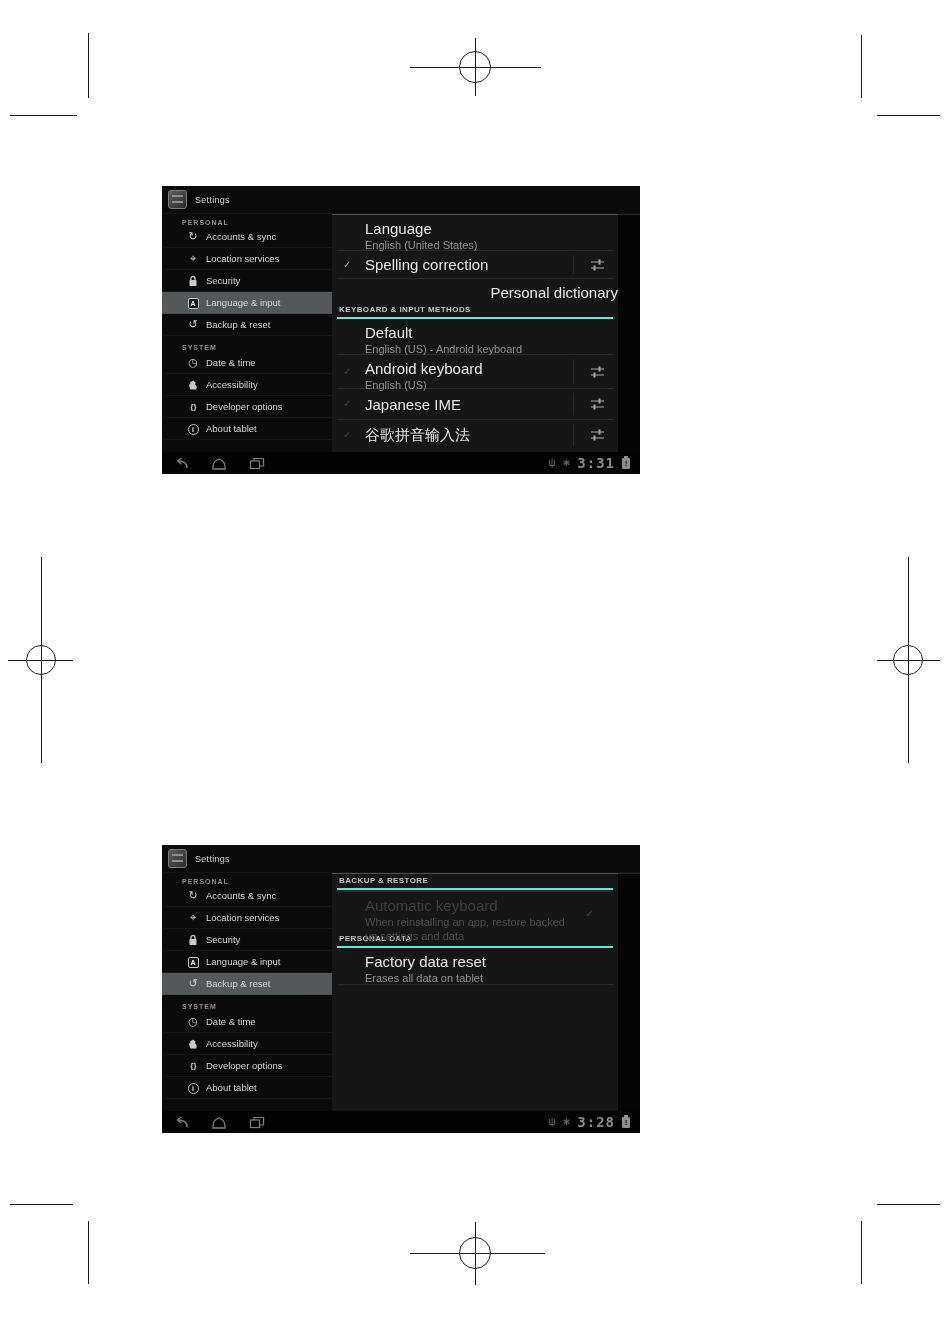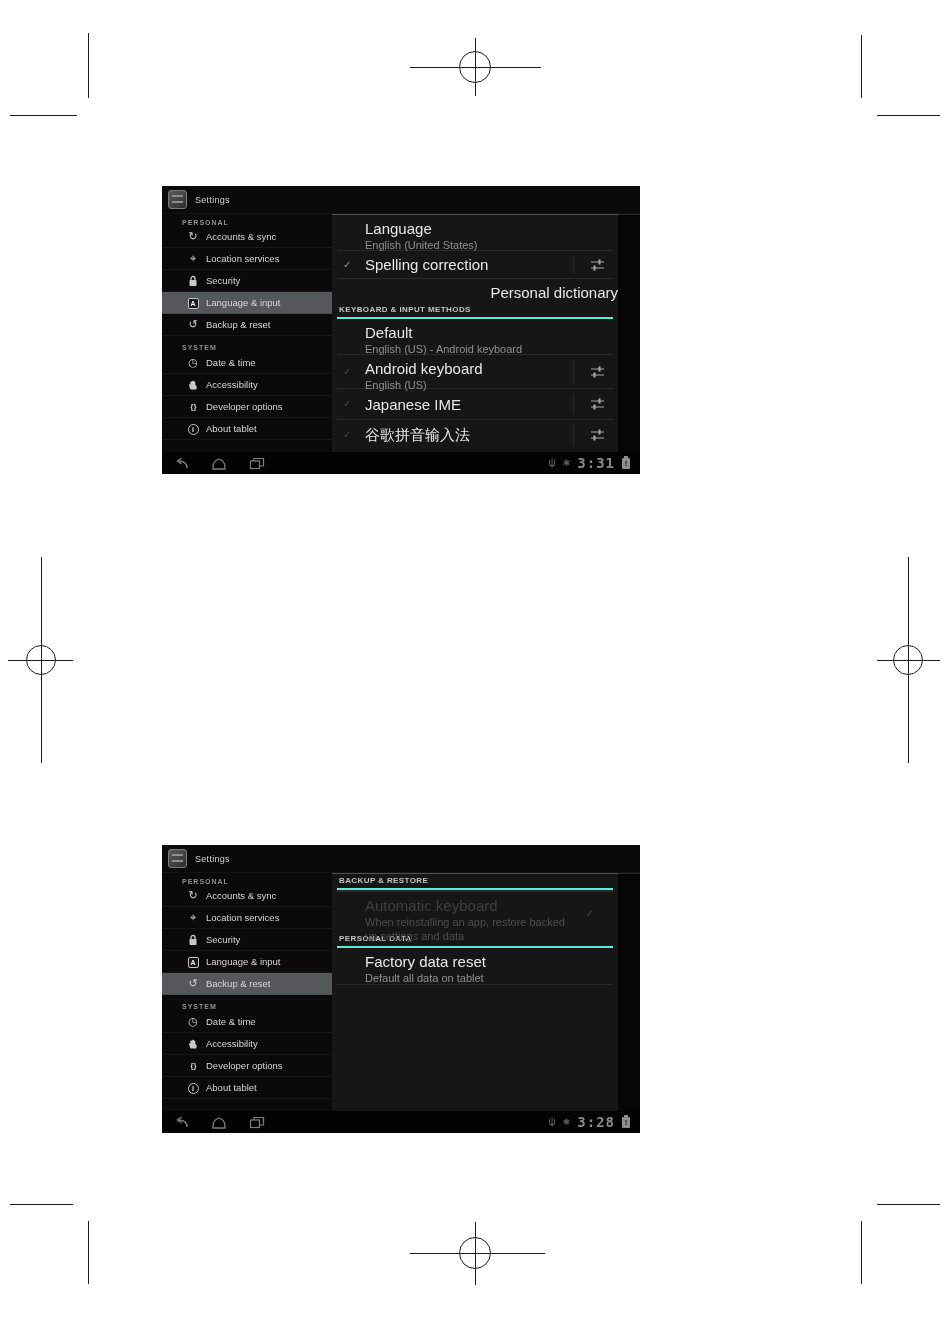--- a/index.html
+++ b/index.html
@@ -288,21 +288,21 @@
         <div class="divline"></div>
         <div class="divline"></div>
         <div class="p-row two dis" style="height:44px;">
           <div class="t">Automatic keyboard</div>
           <div class="s narrow">When reinstalling an app, restore backed up settings and data</div>
           <span class="chk dim r">✓</span>
         </div>
         <div class="sech" style="height:12px;">PERSONAL DATA</div>
         <div class="p-row two" style="height:36px;">
           <div class="t">Factory data reset</div>
-          <div class="s">Default all data on tablet</div>
+          <div class="s">Erases all data on tablet</div>
         </div>
         <div class="divline"></div>
       </div>
       <div class="edge-strip"></div>
     </div>
     <div class="navbar">
       <span class="nav-ic"><svg width="17" height="13" viewBox="0 0 17 13">
             <path d="M15 11 Q15 4 6 4" fill="none" stroke="#7d7d7d" stroke-width="1.4"></path>
             <path d="M9.5 1 L5.5 4 L9.5 7" fill="none" stroke="#7d7d7d" stroke-width="1.4"></path>
           </svg></span>

